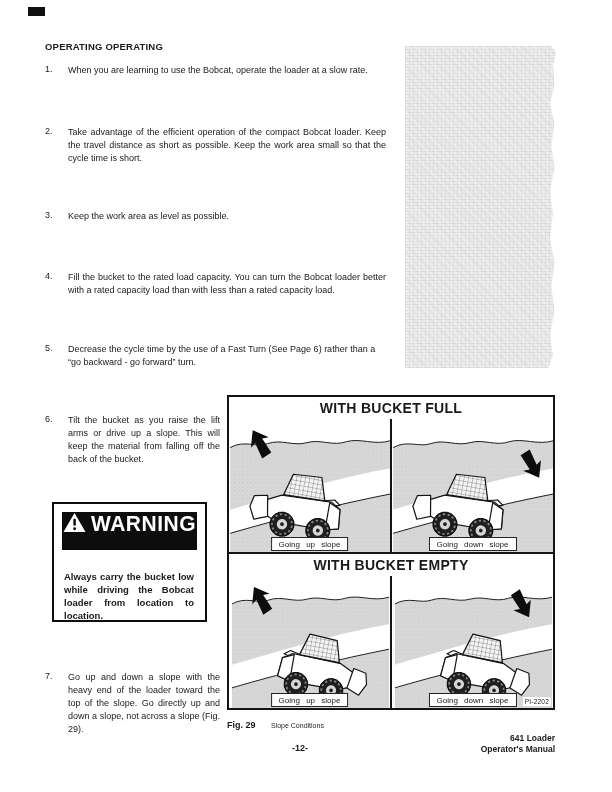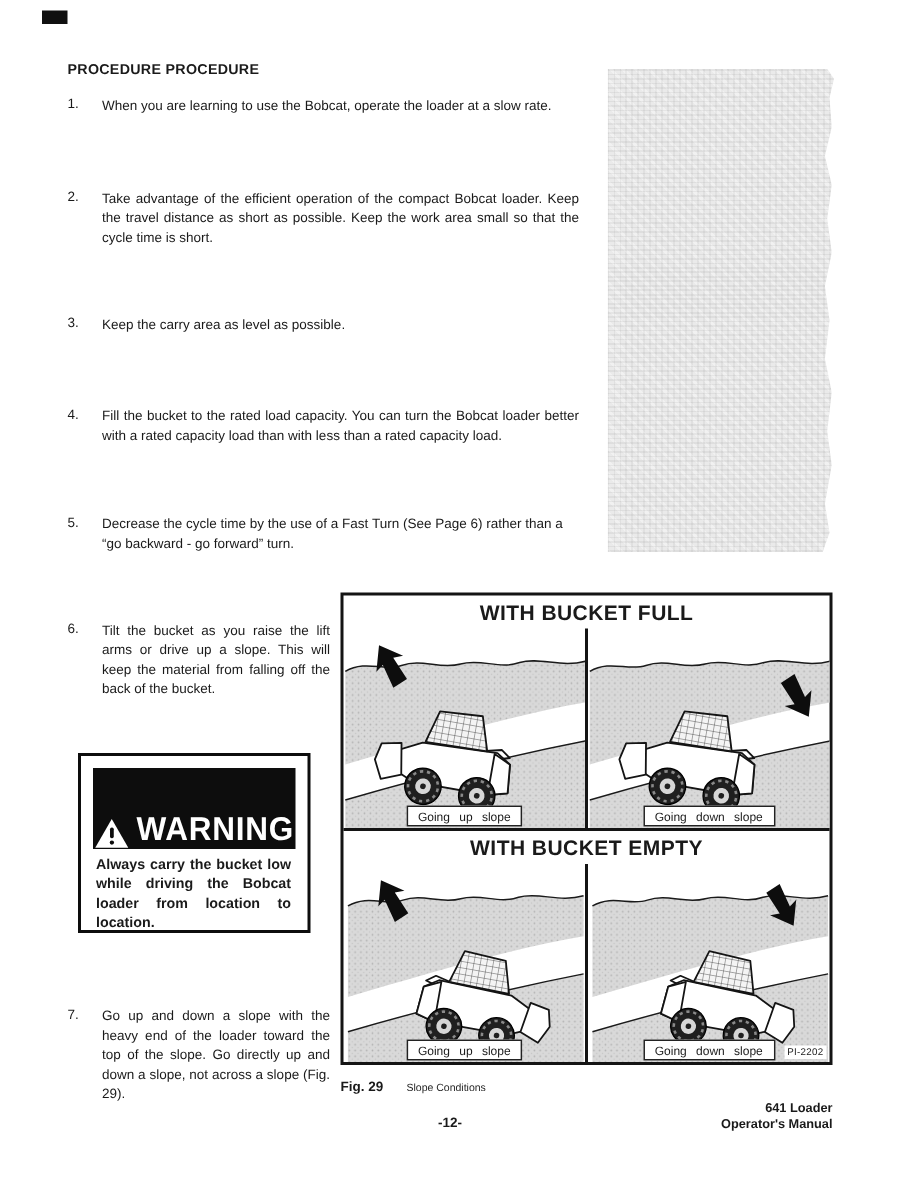--- a/index.html
+++ b/index.html
@@ -30,22 +30,22 @@
   #item4{left:45px;top:271px;width:345px;} #item4 .txt{width:318px;}
   #item5{left:45px;top:343px;width:345px;} #item5 .txt{width:318px;text-align:left;}
   #item6{left:45px;top:414px;width:180px;} #item6 .txt{width:152px;}
   #item7{left:45px;top:671px;width:180px;} #item7 .txt{width:152px;}
   
   .warning{
     position:absolute;left:52px;top:502px;width:151px;height:116px;
     border:2.5px solid #0d0d0d;background:#fff;
   }
   .warning-banner{
-    position:absolute;left:8px;top:8px;right:8px;height:54px;background:#0d0d0d;
-    display:flex;align-items:flex-end;justify-content:center;gap:5px;
+    position:absolute;left:8px;top:8px;right:8px;height:38px;background:#0d0d0d;
+    display:flex;align-items:flex-start;justify-content:center;gap:5px;
   }
   .warning-banner .wtitle{color:#fff;font-weight:bold;font-size:21px;letter-spacing:.5px;transform:scaleY(1.05);}
   .warning-text{
     position:absolute;left:10px;right:11px;top:66px;font-size:9.5px;font-weight:bold;
     line-height:13px;text-align:justify;
   }
   
   .figure{
     position:absolute;left:227px;top:395px;width:328px;height:315px;
     border:2px solid #141414;box-sizing:border-box;background:#fff;
@@ -115,33 +115,33 @@
         <path d="M0,116 C55,100 112,86 163,76 L163,138 L0,138 Z" fill="url(#stip)"></path>
         <path d="M0,116 C55,100 112,86 163,76" fill="none" stroke="#1a1a1a" stroke-width="1"></path>
       </g>
       <path id="arrowShape" d="M10,0 L21,14 L14.5,12 L16,29 L5,30 L6,13 L0,15 Z" fill="#0d0d0d"></path>
     </defs>
   </svg>
 
   <div class="scan-mark"></div>
   <div class="noise-block"></div>
 
-  <div class="heading">PROCEDURE PROCEDURE</div>
+  <div class="heading">OPERATING OPERATING</div>
 
   <div class="item" id="item1">
     <span class="num">1.</span>
     <div class="txt">When you are learning to use the Bobcat, operate the loader at a slow rate.</div>
   </div>
   <div class="item" id="item2">
     <span class="num">2.</span>
     <div class="txt">Take advantage of the efficient operation of the compact Bobcat loader. Keep the travel distance as short as possible. Keep the work area small so that the cycle time is short.</div>
   </div>
   <div class="item" id="item3">
     <span class="num">3.</span>
-    <div class="txt">Keep the carry area as level as possible.</div>
+    <div class="txt">Keep the work area as level as possible.</div>
   </div>
   <div class="item" id="item4">
     <span class="num">4.</span>
     <div class="txt">Fill the bucket to the rated load capacity. You can turn the Bobcat loader better with a rated capacity load than with less than a rated capacity load.</div>
   </div>
   <div class="item" id="item5">
     <span class="num">5.</span>
     <div class="txt">Decrease the cycle time by the use of a Fast Turn (See Page 6) rather than a “go backward - go forward” turn.</div>
   </div>
   <div class="item" id="item6">

